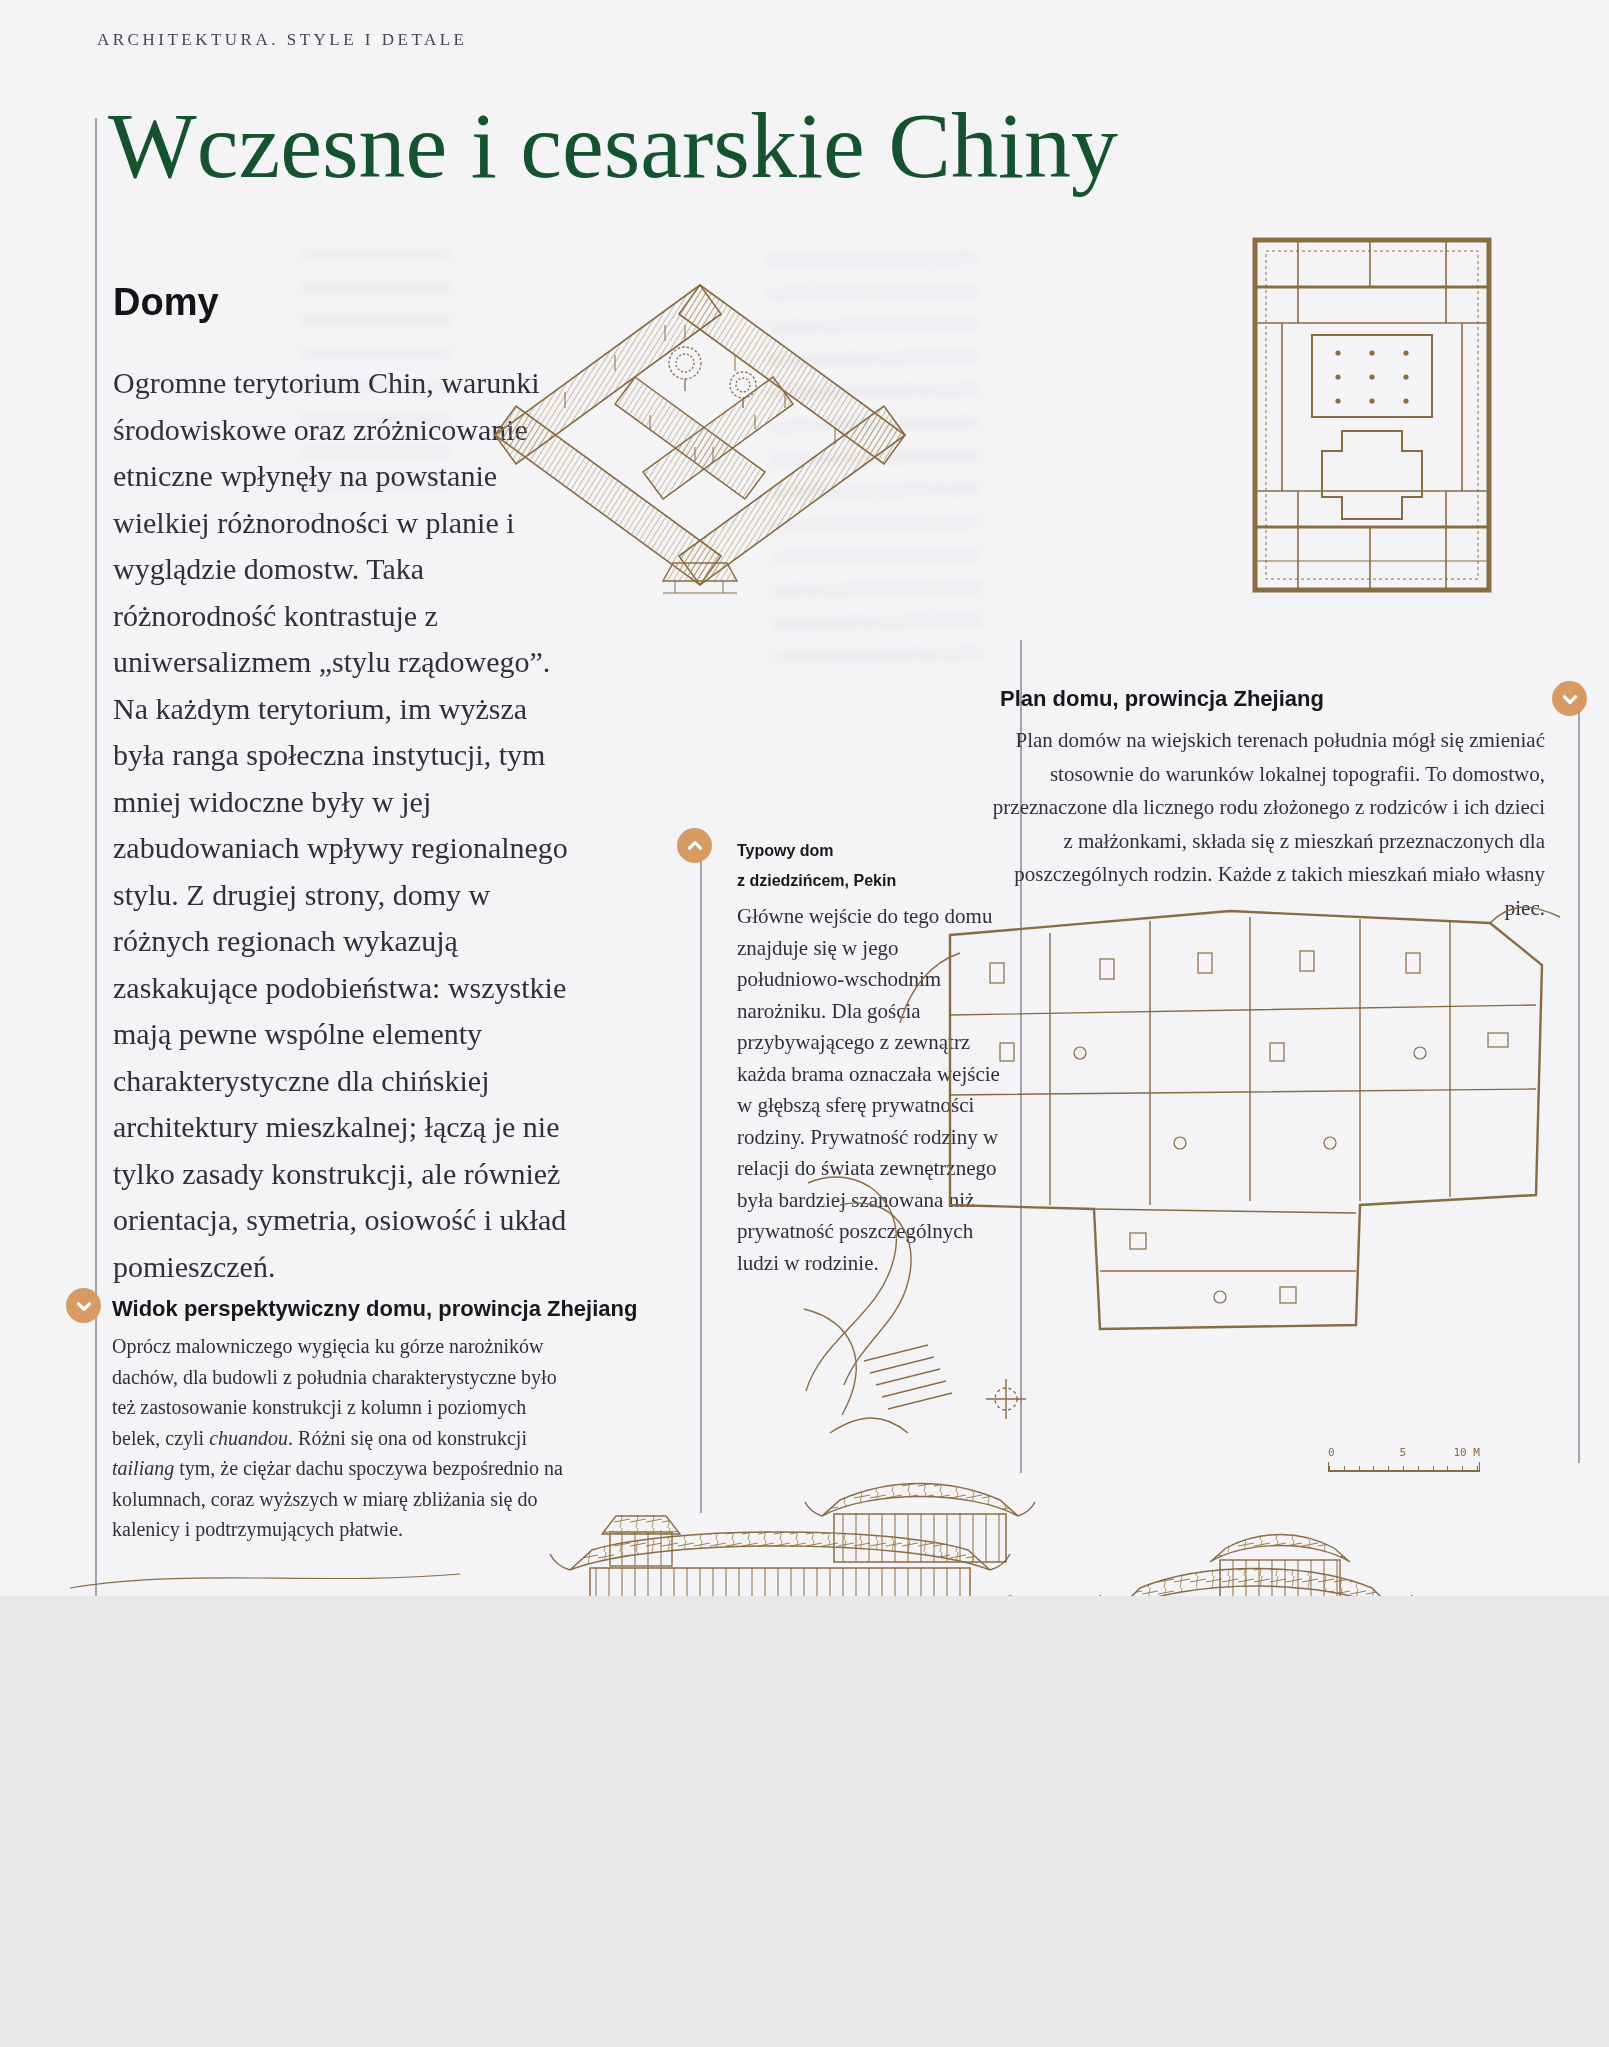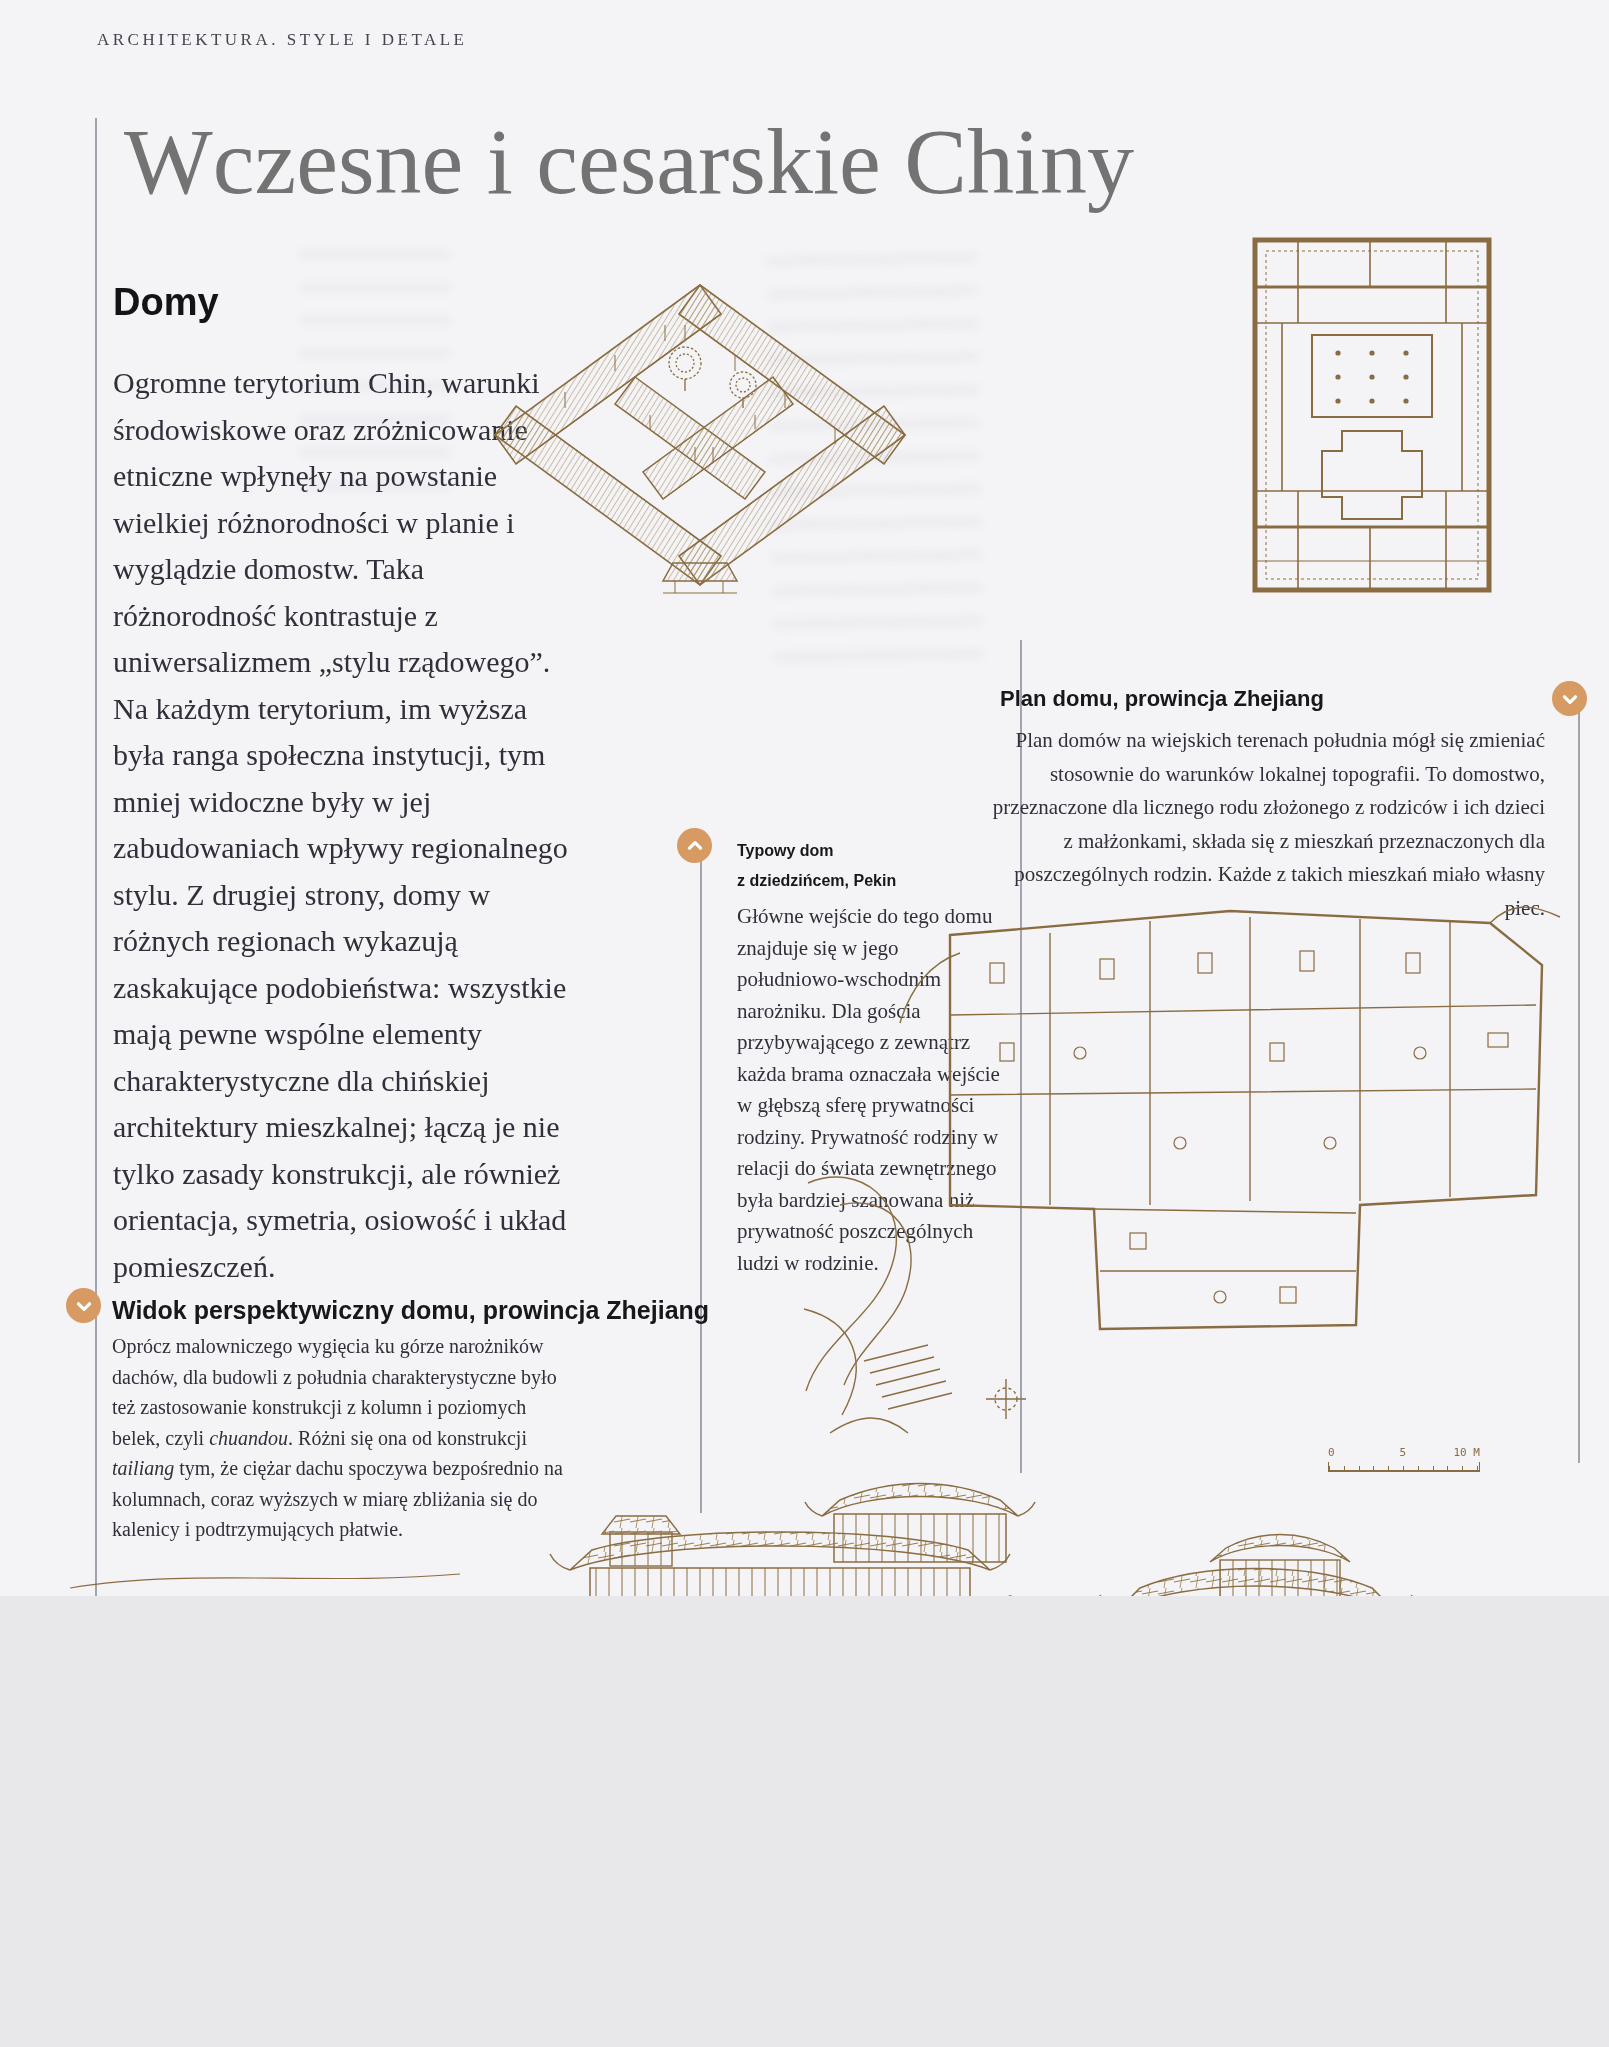--- a/index.html
+++ b/index.html
@@ -3,34 +3,34 @@
 <meta charset="utf-8">
 <style>
   html,body{margin:0;padding:0;}
   body{background:#e8e7ea;font-family:"Liberation Serif",serif;}
   .page{position:relative;width:1609px;height:1596px;background:#f4f3f6;overflow:hidden;margin:0 auto;}
   .abs{position:absolute;}
 
   
   .kicker{left:97px;top:30px;font-family:"Liberation Serif",serif;font-size:17px;letter-spacing:3.5px;color:#45454f;}
   .rule-v{background:#a3a3ad;width:2px;}
-  .title{left:108px;top:96px;font-family:"Liberation Serif",serif;font-weight:400;font-size:94px;line-height:1.05;color:#737373;margin:16px;white-space:nowrap;}
+  .title{left:108px;top:96px;font-family:"Liberation Serif",serif;font-weight:400;font-size:94px;line-height:1.05;color:#14532d;margin:0;white-space:nowrap;}
 
   
   .intro-h{left:113px;top:281px;font-family:"Liberation Sans",sans-serif;font-weight:bold;font-size:38px;color:#141418;}
   .intro-p{left:113px;top:330px;width:458px;font-size:30px;line-height:46.5px;color:#30303a;}
 
   
   .cap-title{font-family:"Liberation Sans",sans-serif;font-weight:bold;color:#17171c;}
   .cap-body{color:#30303a;}
   .marker{width:35px;height:35px;border-radius:50%;background:#d79a62;display:flex;align-items:center;justify-content:center;}
   .marker svg{width:22px;height:22px;}
 
   
-  .capL-title{left:112px;top:1296px;font-size:25px;white-space:nowrap;}
+  .capL-title{left:112px;top:1296px;font-size:22px;white-space:nowrap;}
   .capL-body{left:112px;top:1331px;width:462px;font-size:20px;line-height:30.5px;}
 
   
   .capM-title{left:737px;top:836px;font-size:16px;line-height:30px;}
   .capM-body{left:737px;top:901px;width:268px;font-size:21px;line-height:31.5px;}
 
   
   .capR-title{left:1000px;top:686px;width:545px;font-size:22px;}
   .capR-body{left:988px;top:724px;width:557px;text-align:right;font-size:21px;line-height:33.5px;}
 

